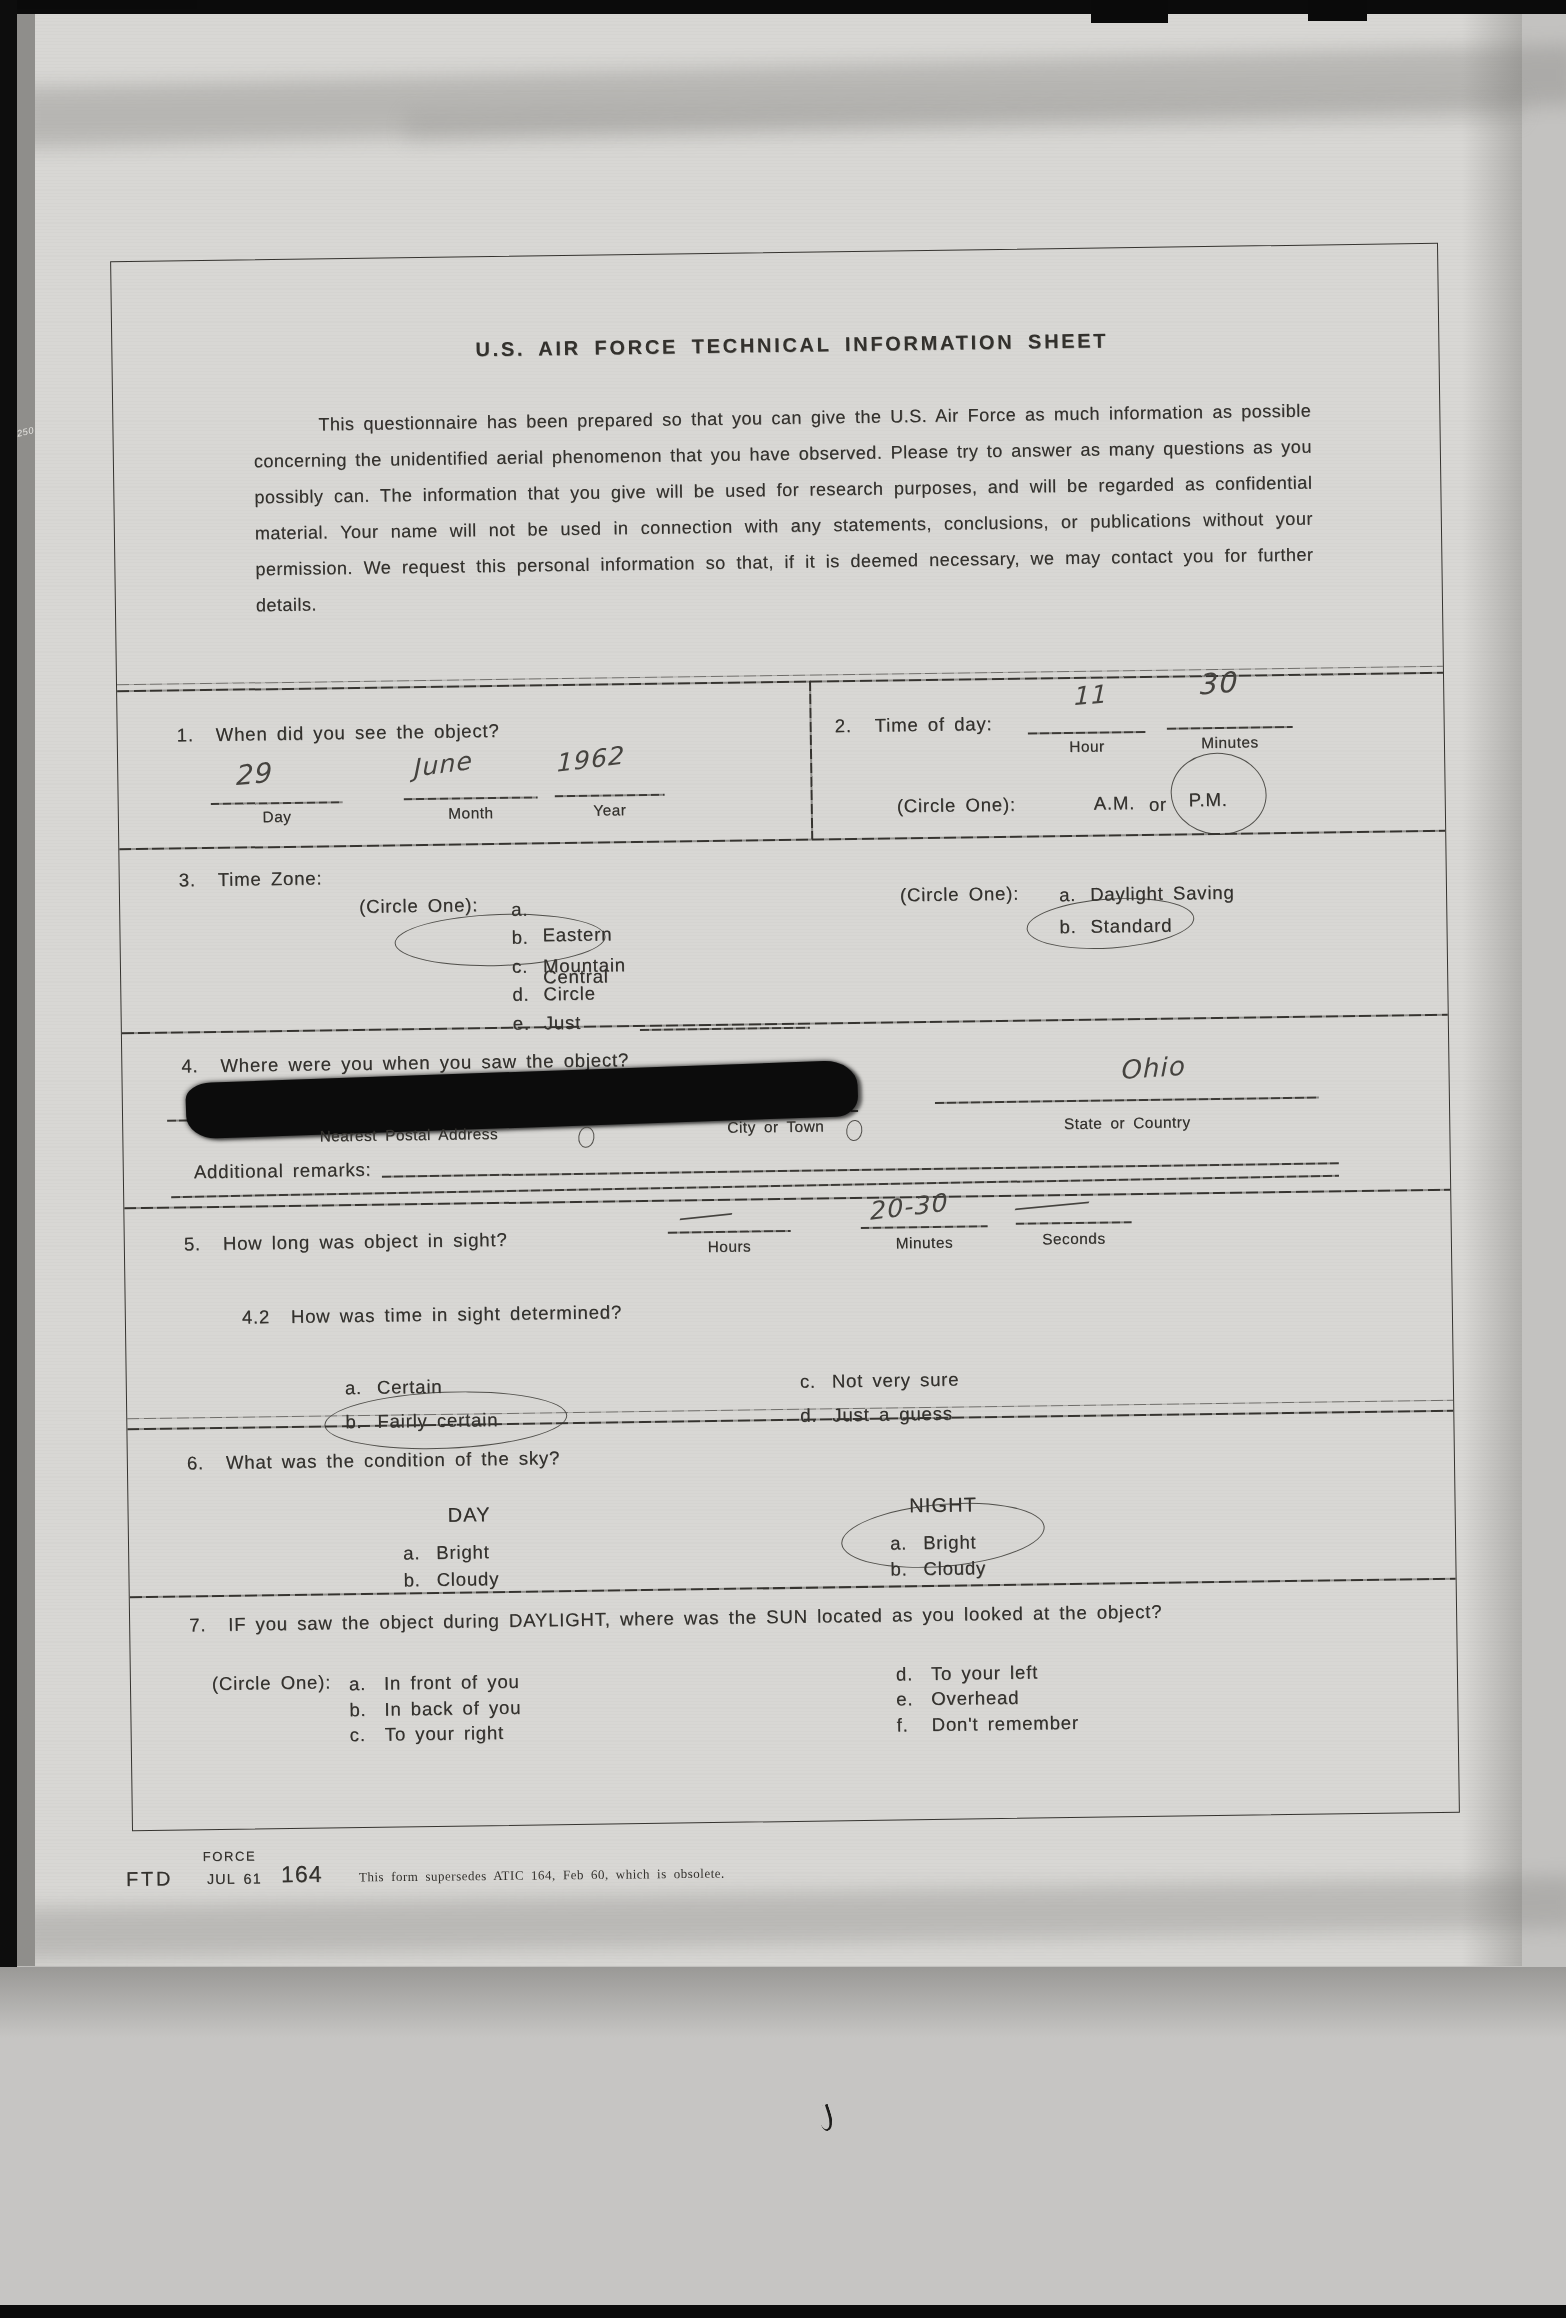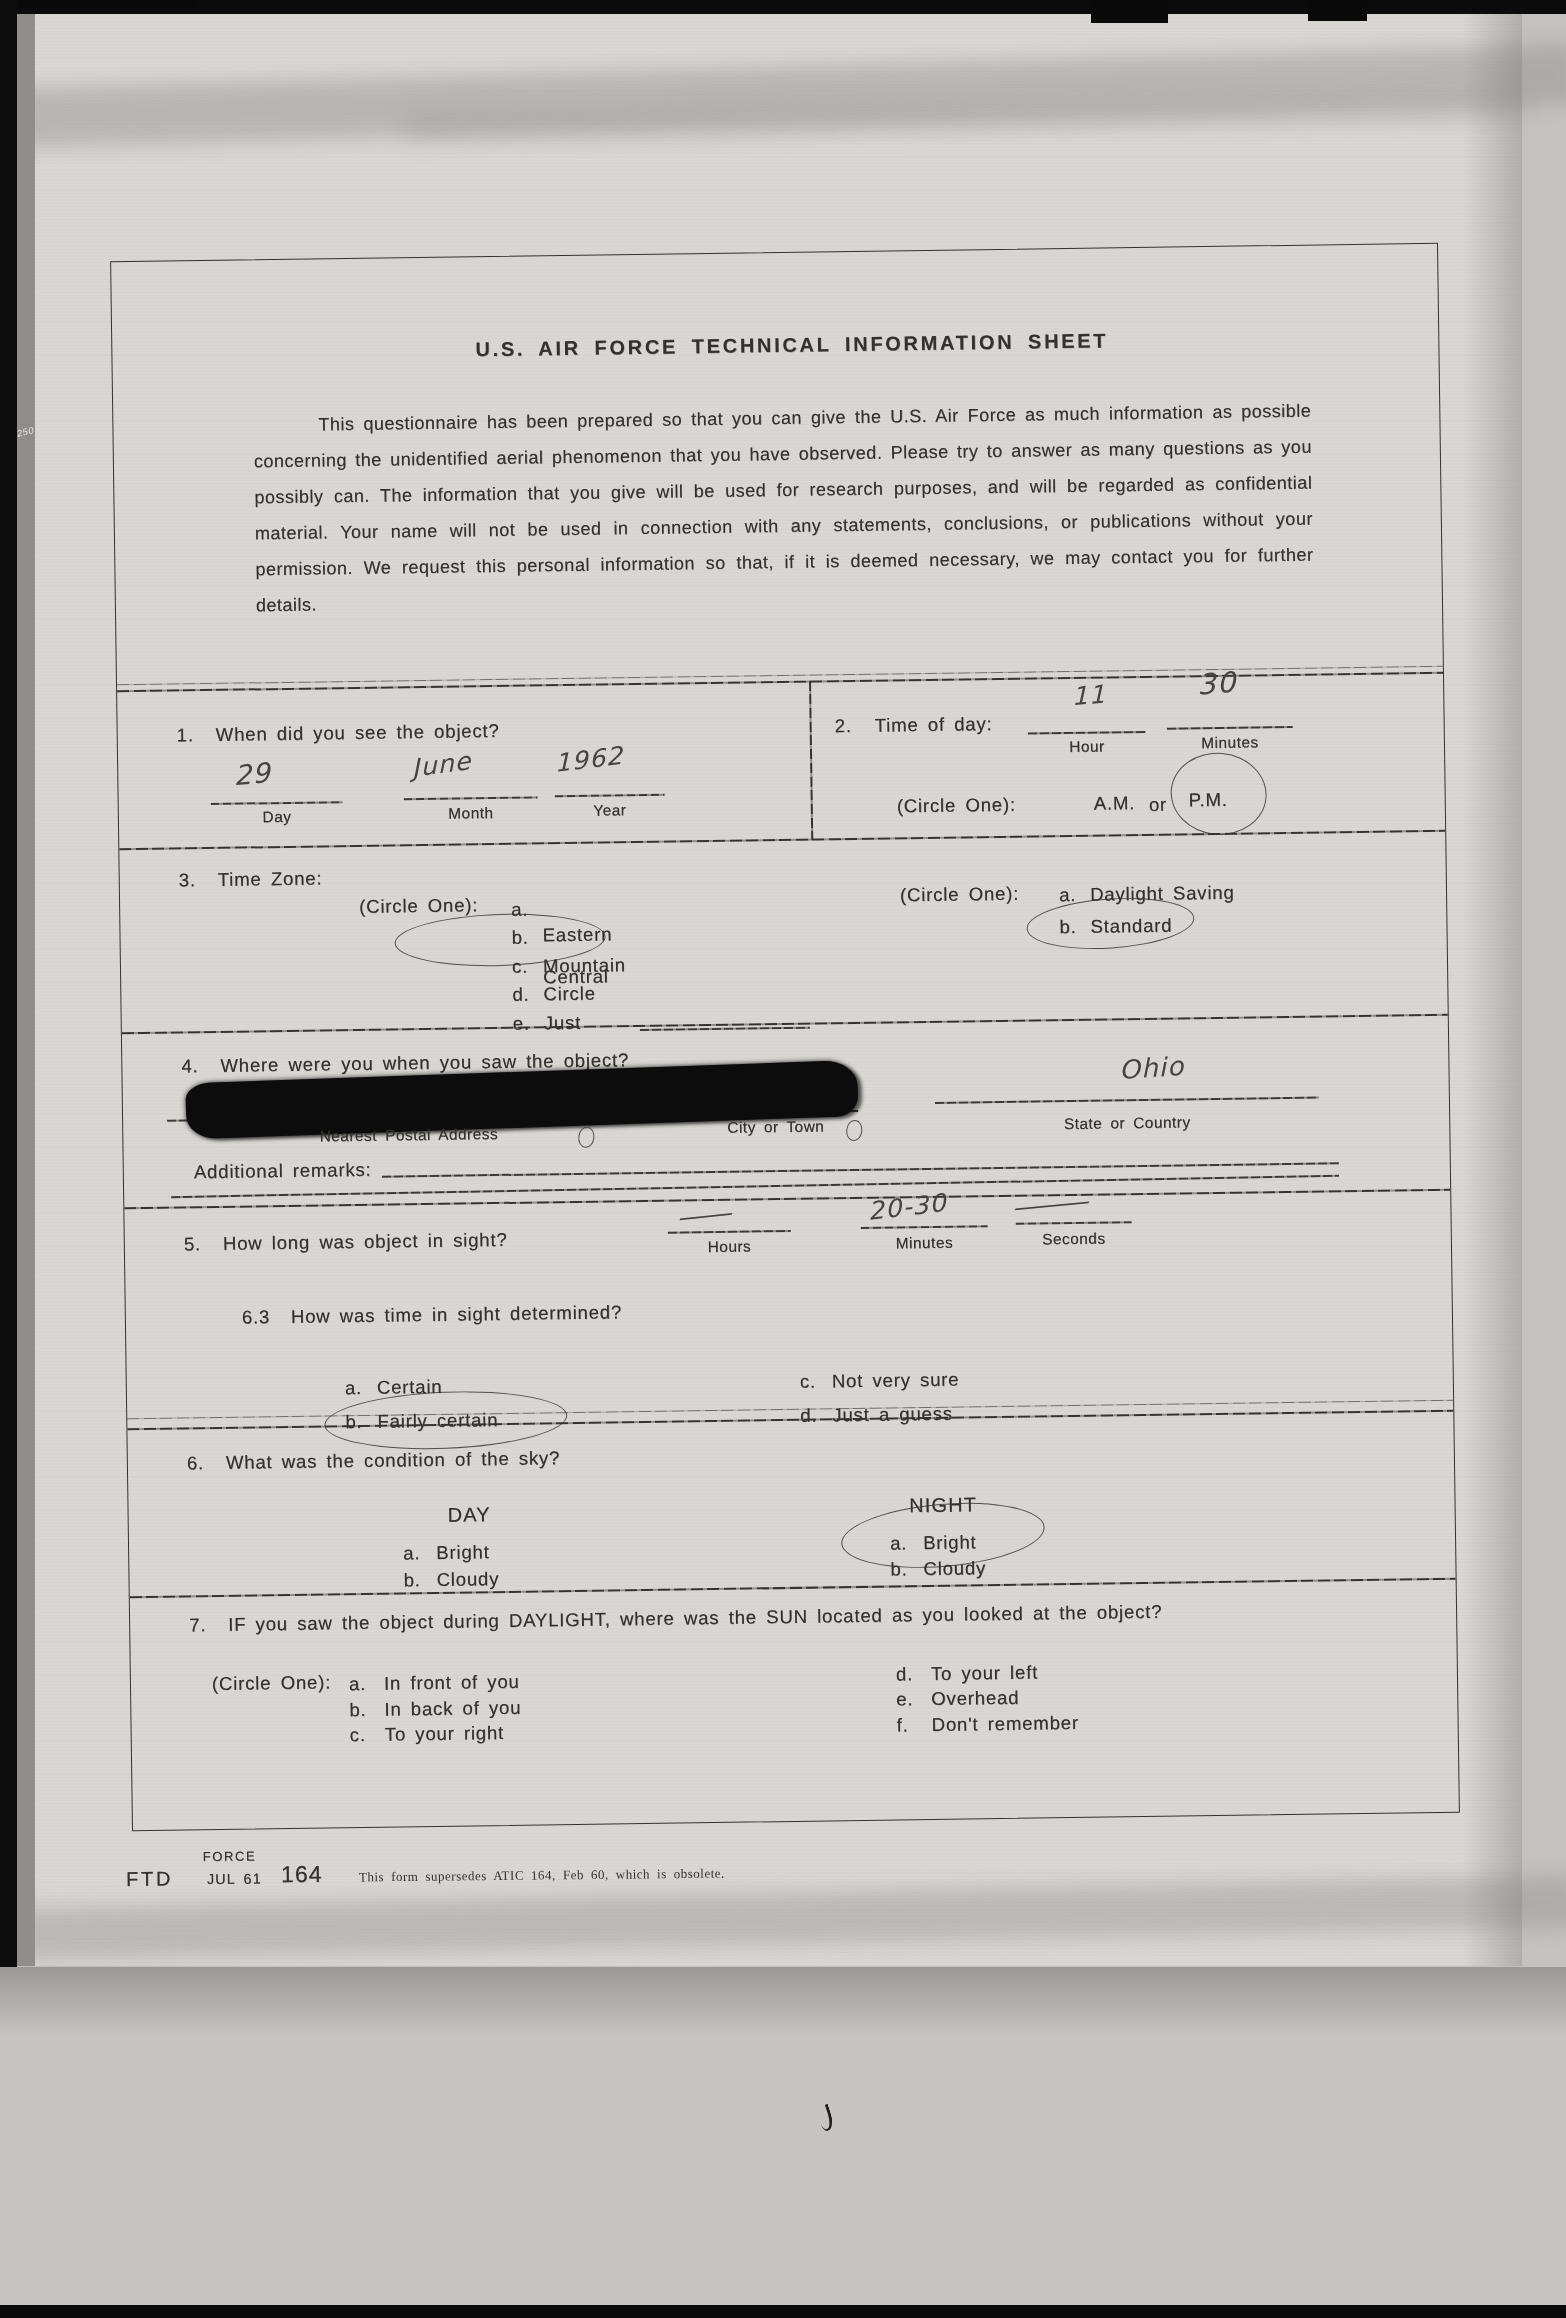--- a/index.html
+++ b/index.html
@@ -155,21 +155,21 @@
       <div class="t" style="left:98px;top:972px">How long was object in sight?</div>
       <div class="hw" style="left:570px;top:947px;font-size:24px"><span class="hw-dash">—</span></div>
       <div class="blank" style="left:543px;top:977px;width:123px"></div>
       <div class="t small center" style="left:543px;top:984px;width:123px">Hours</div>
       <div class="hw" style="left:746px;top:941px;font-size:25px;transform:skewX(-6deg) rotate(-6deg)">20-30</div>
       <div class="blank" style="left:736px;top:975px;width:127px"></div>
       <div class="t small center" style="left:736px;top:983px;width:127px">Minutes</div>
       <div class="hw" style="left:917px;top:941px;font-size:24px"><span class="hw-dash" style="transform:scaleX(3.4) rotate(-2deg)">—</span></div>
       <div class="blank" style="left:891px;top:973px;width:116px"></div>
       <div class="t small center" style="left:891px;top:981px;width:116px">Seconds</div>
-      <div class="t" style="left:116px;top:1046px">6.3</div>
+      <div class="t" style="left:116px;top:1046px">4.2</div>
       <div class="t" style="left:165px;top:1046px">How was time in sight determined?</div>
       <div class="t" style="left:218px;top:1118px">a.</div>
       <div class="t" style="left:250px;top:1118px">Certain</div>
       <div class="t" style="left:218px;top:1152px">b.</div>
       <div class="t" style="left:250px;top:1152px">Fairly certain</div>
       <div class="circle-mark" style="left:197px;top:1134px;width:241px;height:55px;transform:rotate(-1.5deg)"></div>
       <div class="t" style="left:673px;top:1118px">c.</div>
       <div class="t" style="left:705px;top:1118px">Not very sure</div>
       <div class="t" style="left:673px;top:1152px">d.</div>
       <div class="t" style="left:705px;top:1152px">Just a guess</div>

